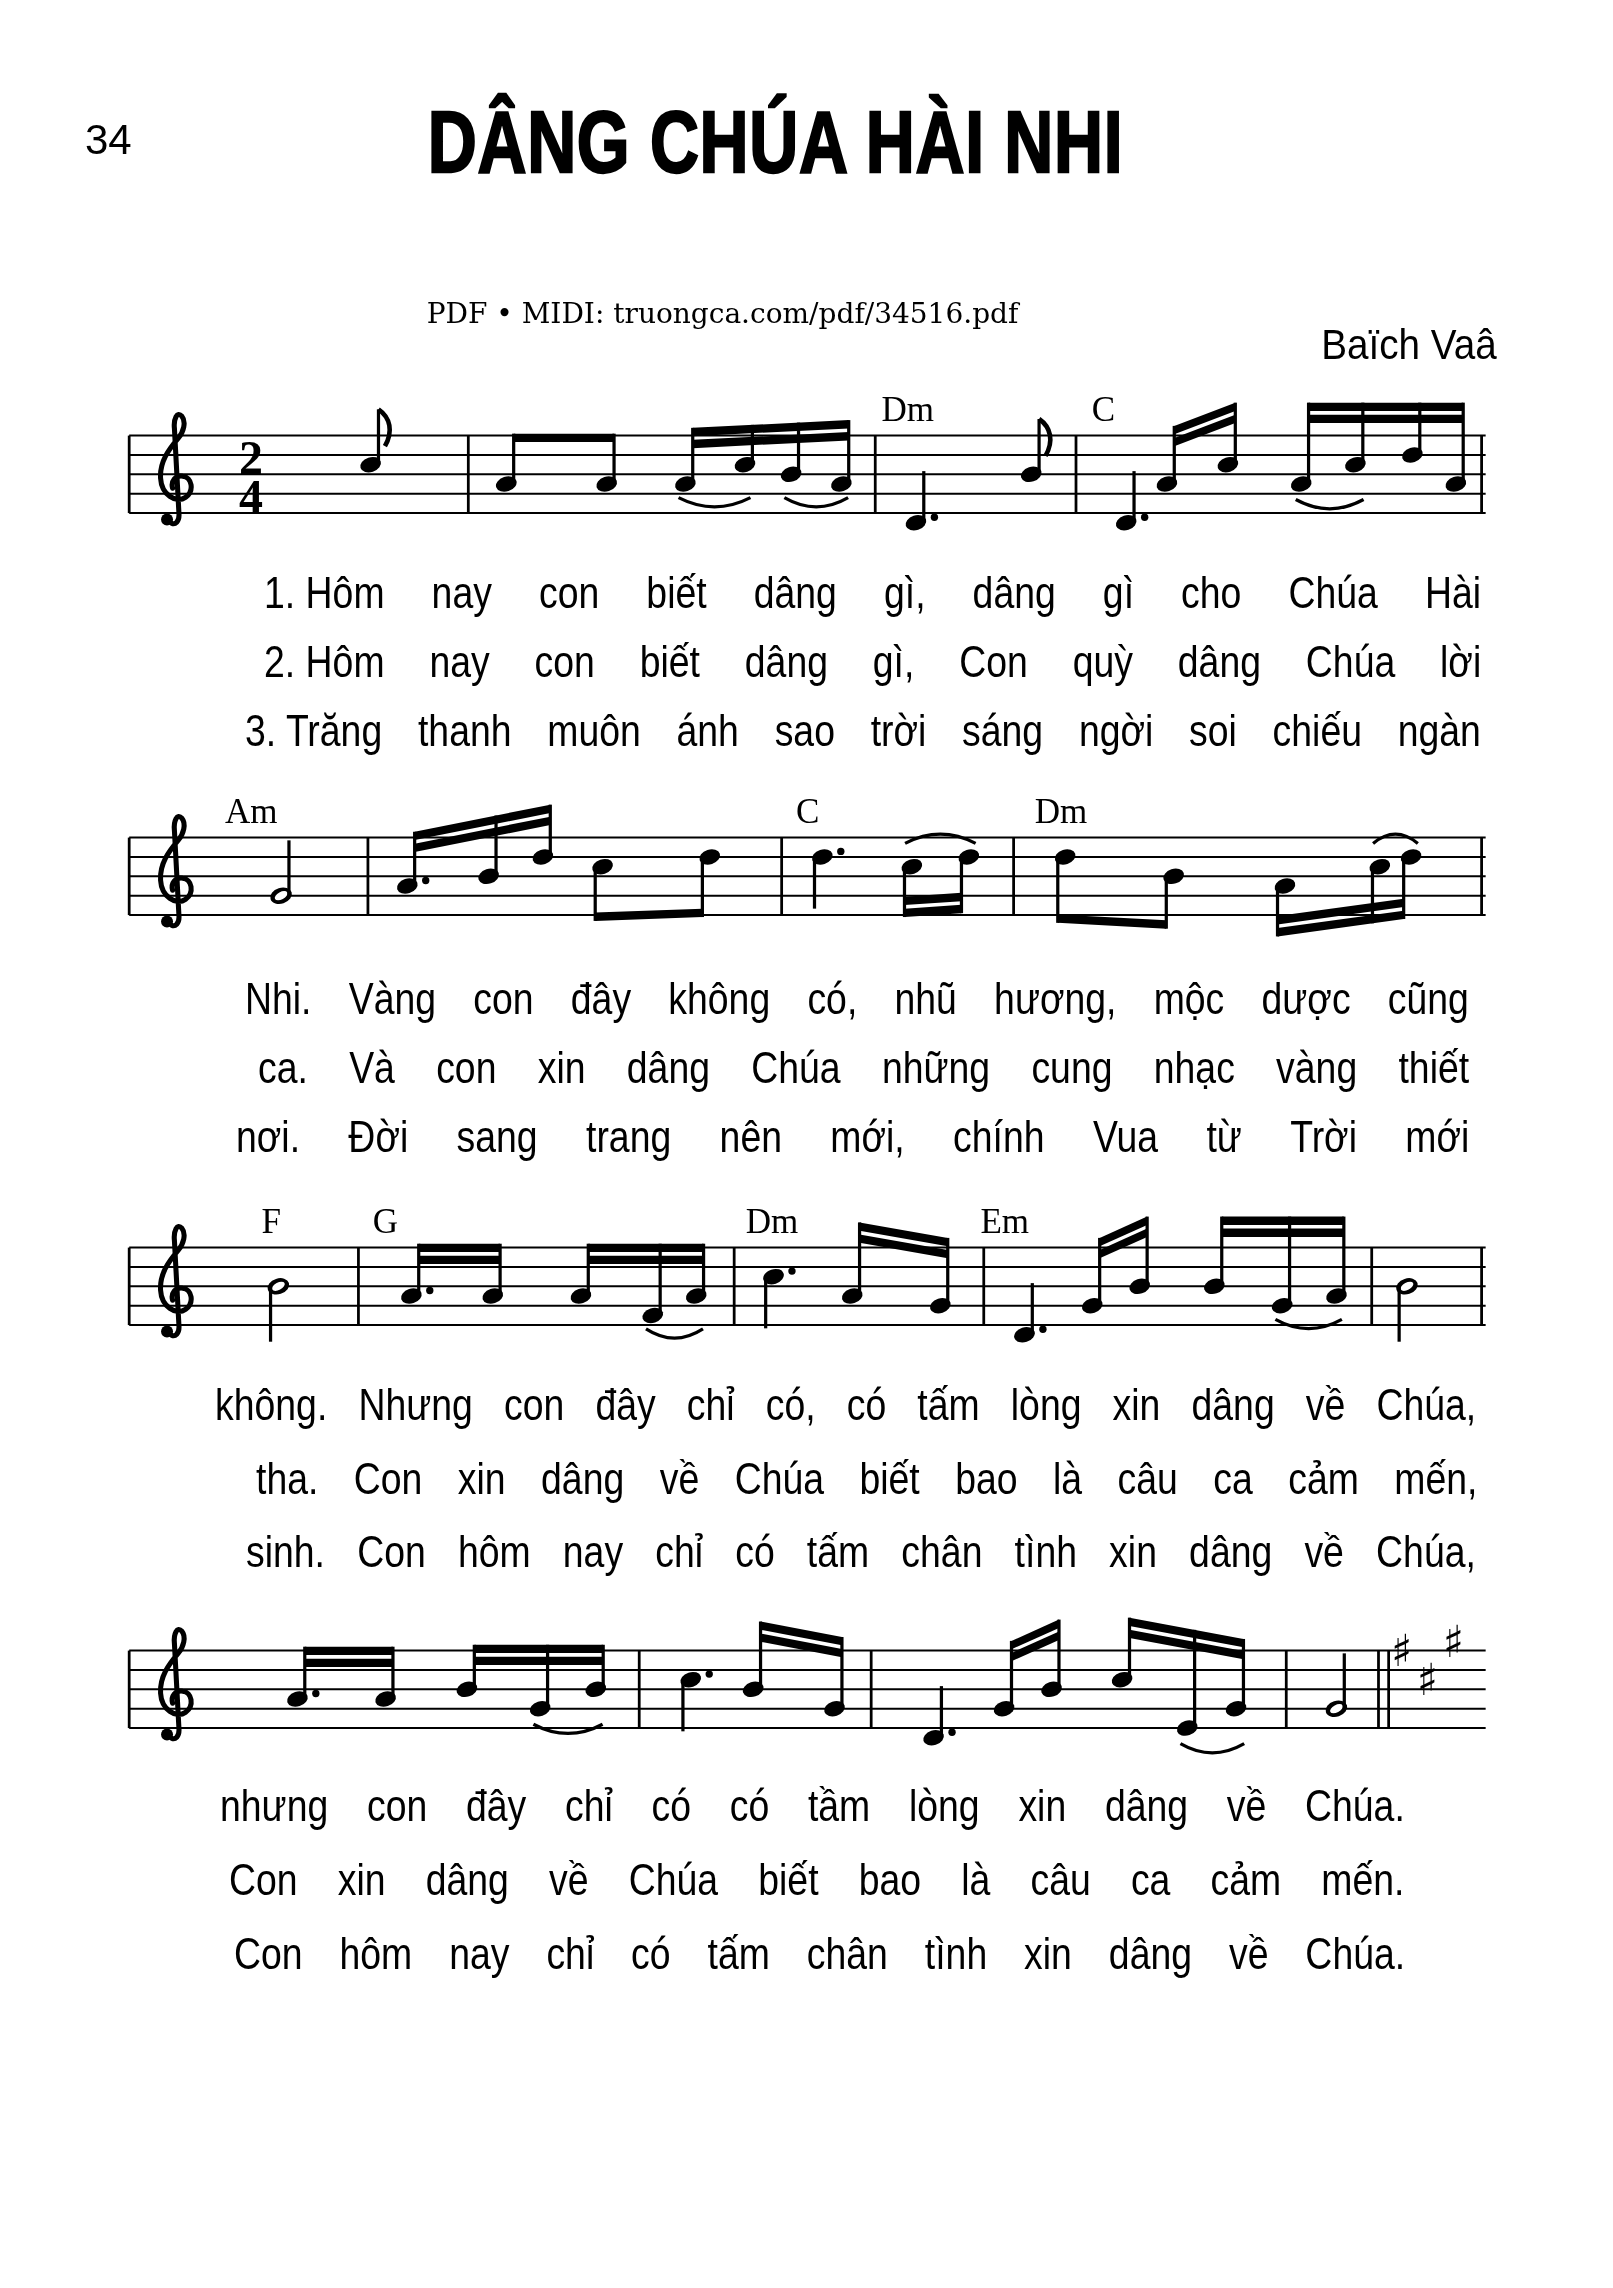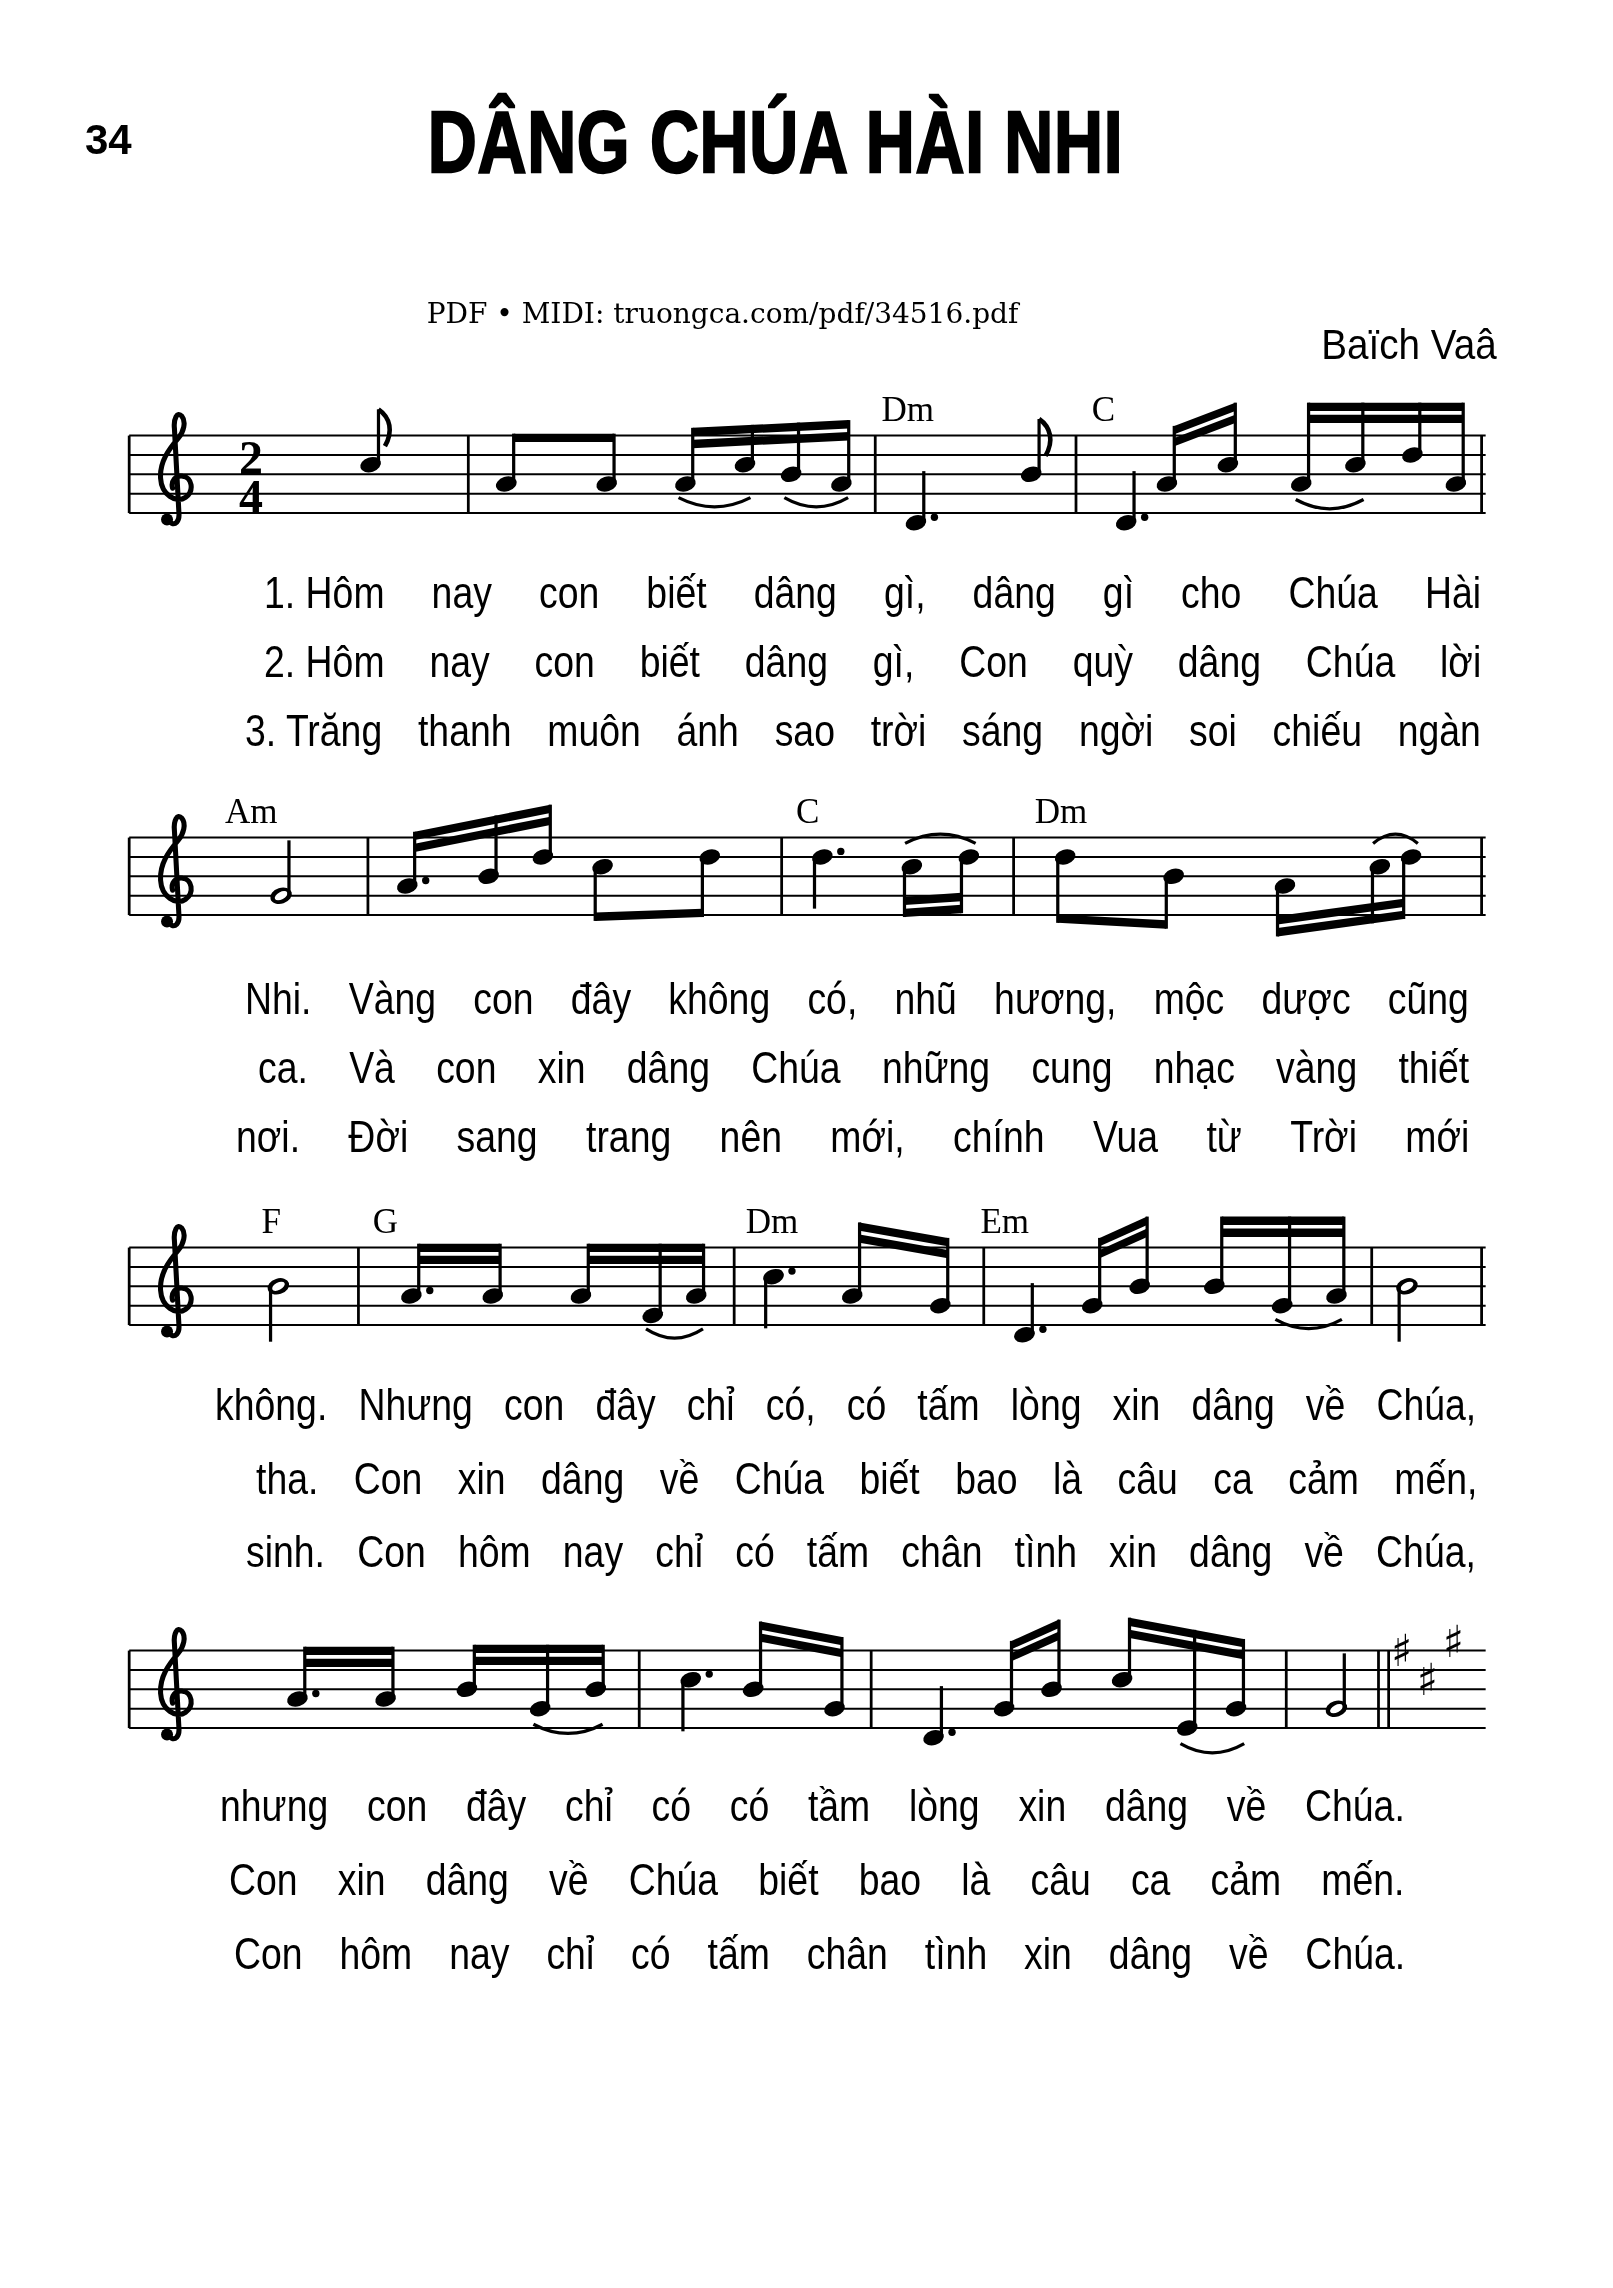--- a/index.html
+++ b/index.html
@@ -1,18 +1,18 @@
 <!DOCTYPE html>
 <html style="font-size:14.8px"><head>
 <meta charset="utf-8">
 <style>
   html,body{margin:0;padding:0;background:#e8e8e8;}
   #sheet{position:relative;width:1613px;height:2289px;background:#ffffff;overflow:hidden;
          font-family:"Liberation Sans",sans-serif;color:#000;}
-  .pagenum{position:absolute;left:85px;top:116px;font-size:42px;font-weight:bold;}
+  .pagenum{position:absolute;left:85px;top:116px;font-size:42px;font-weight:normal;}
   .title{position:absolute;left:0;top:92px;width:1551px;text-align:center;
          font-size:87px;font-weight:bold;letter-spacing:0.9px;
          transform:scaleX(0.78);transform-origin:center;
          -webkit-text-stroke:2.3px #000;white-space:nowrap;}
   .subtitle{position:absolute;left:0;top:297px;width:1445px;text-align:center;
          font-family:"DejaVu Serif",serif;font-size:28px;}
   .author{position:absolute;right:116px;top:321px;font-size:42px;
          transform:scaleX(0.92);transform-origin:right;}
   .lyric-line{position:absolute;display:flex;justify-content:space-between;
          font-size:44px;white-space:nowrap;transform:scaleX(0.85);transform-origin:left center;}

